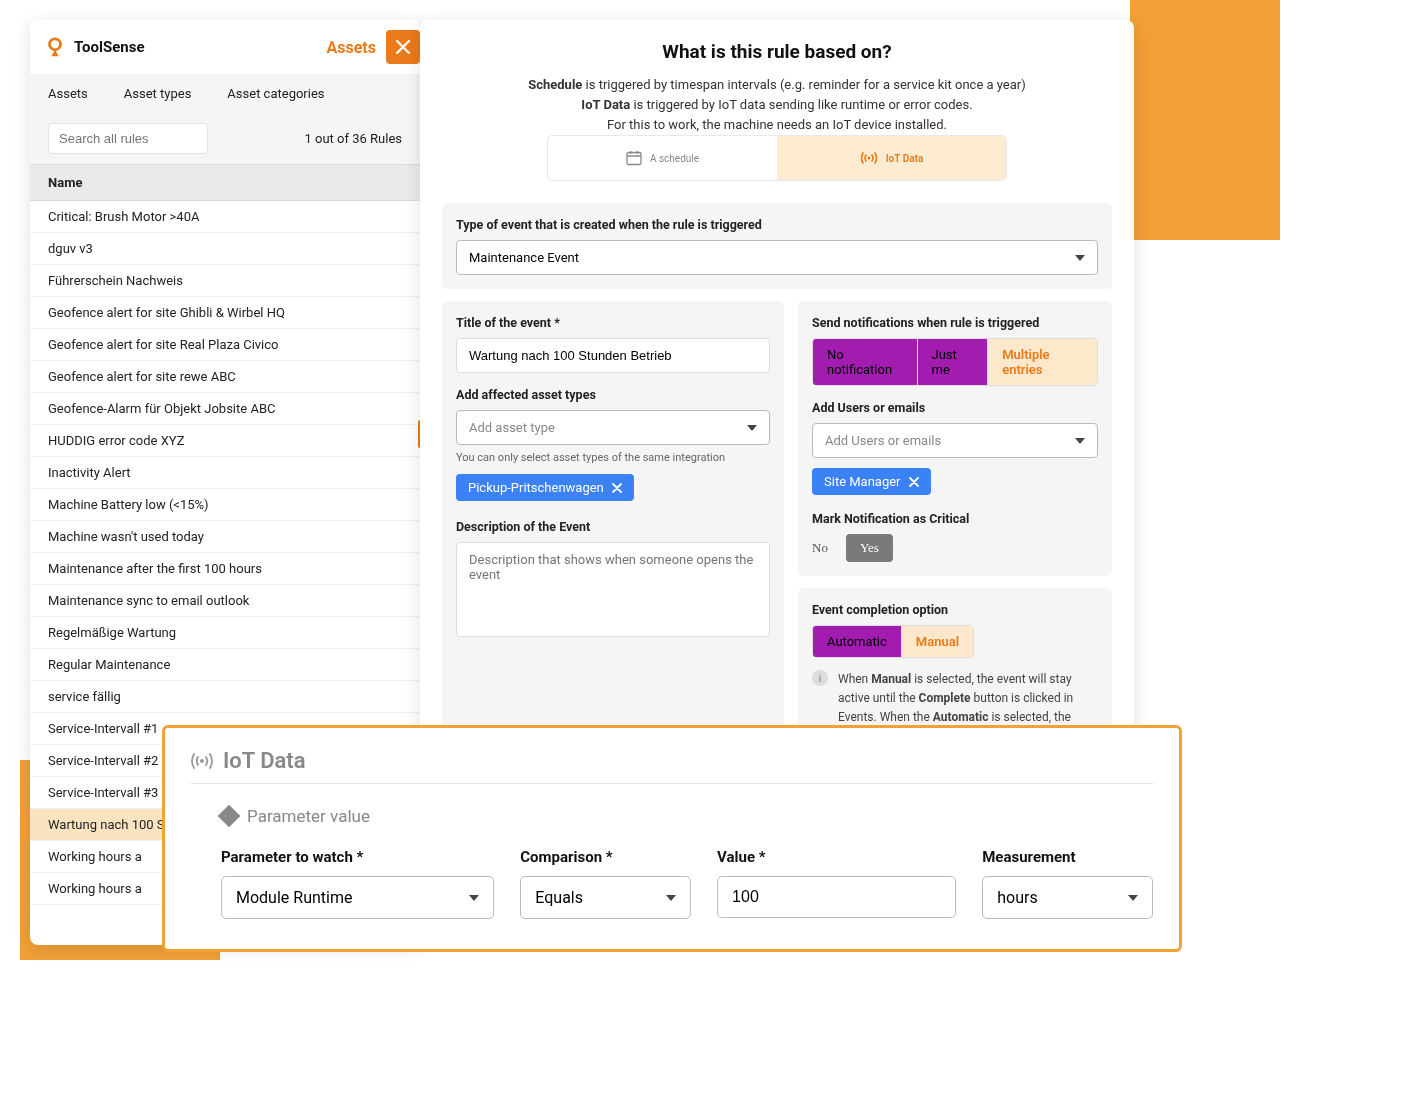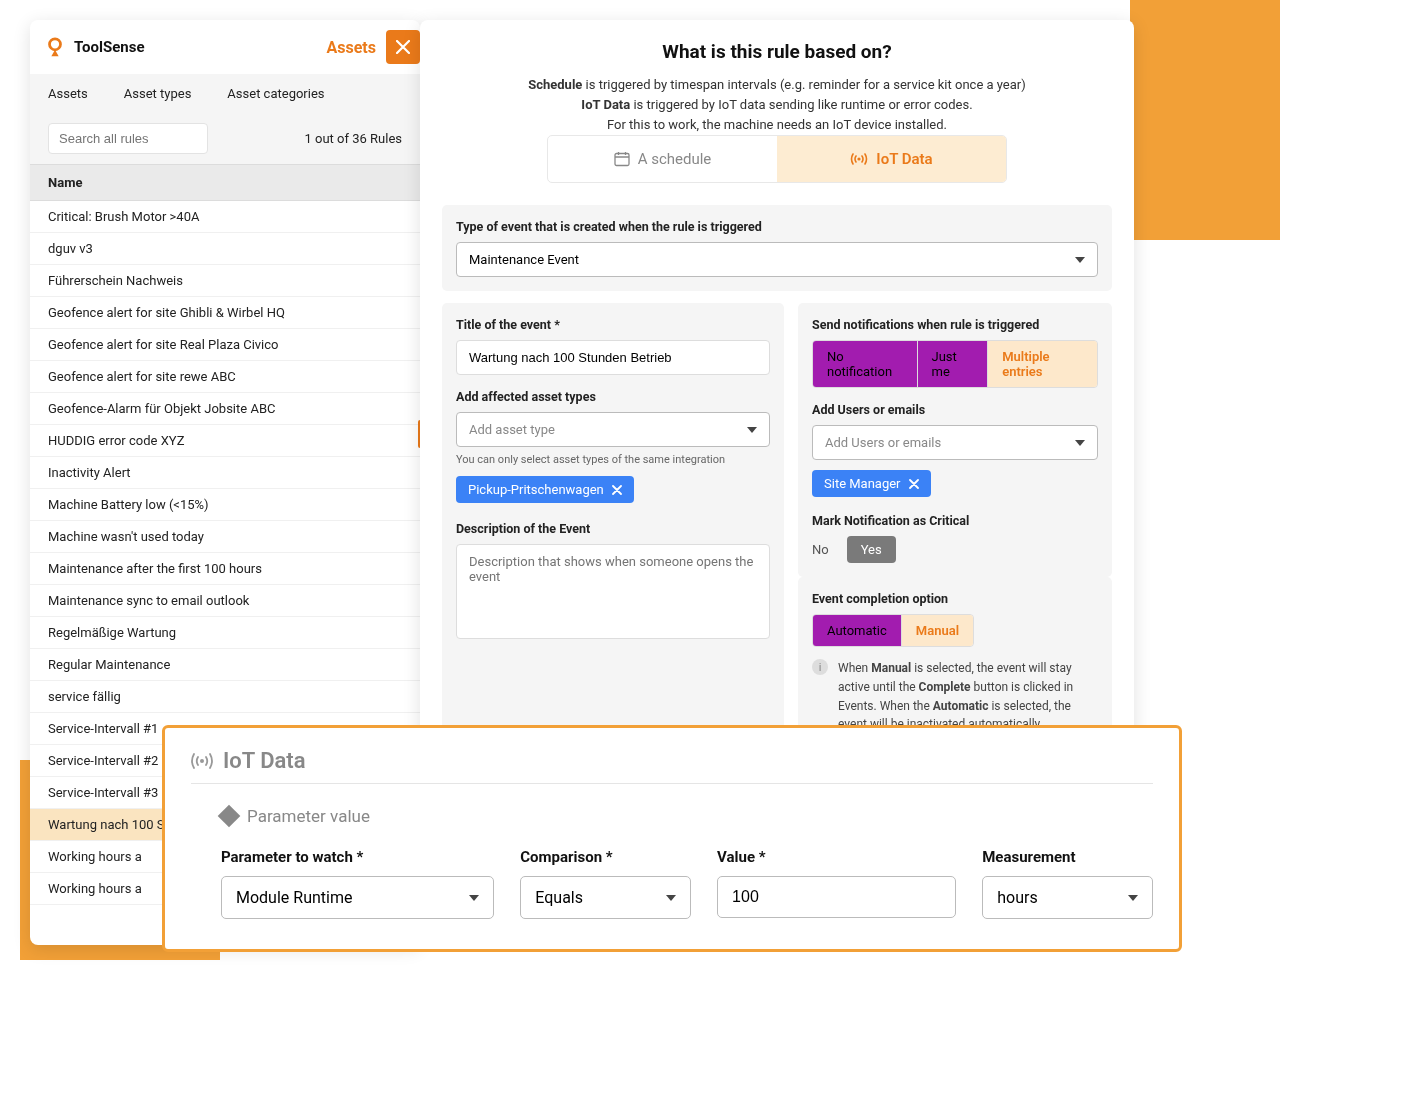--- a/index.html
+++ b/index.html
@@ -27,39 +27,39 @@
 .lp-item { padding: 8px 18px; font-size: 13px; color: #222; border-bottom: 1px solid #f0f0f0; cursor: pointer; }
 .lp-item.selected { background: #fae4c0; }
 .lp-footer-space { height: 40px; }
 .lp-handle { position: absolute; right: -6px; top: 400px; width: 8px; height: 28px; background: #ea7a1a; border-radius: 2px; }
 
 
 .right-panel { position: absolute; left: 420px; top: 20px; width: 714px; background: #fff; border-radius: 8px; box-shadow: 0 4px 18px rgba(0,0,0,0.12); z-index: 2; padding: 20px 22px; }
 .rp-title { text-align: center; font-weight: 700; font-size: 19px; color: #111; margin-bottom: 12px; }
 .rp-subtitle { text-align: center; font-size: 13px; color: #333; line-height: 1.55; }
 .rp-toggle { display: flex; border: 1px solid #e8e8e8; border-radius: 5px; overflow: hidden; margin: 0 auto 22px; width: 460px; }
-.rp-toggle-opt { flex: 1; padding: 14px; text-align: left; font-size: 15px; cursor: pointer; display: flex; align-items: center; justify-content: center; gap: 8px; }
+.rp-toggle-opt { flex: 1; padding: 14px; text-align: left; font-size: 10px; cursor: pointer; display: flex; align-items: center; justify-content: center; gap: 8px; }
 .rp-toggle-opt.sel { background: #fdecd2; color: #ea7a1a; font-weight: 600; }
 .rp-toggle-opt:not(.sel) { color: #888; }
 .rp-section { background: #f5f5f5; border-radius: 5px; padding: 14px; margin-bottom: 12px; }
 .rp-label { font-size: 12.5px; font-weight: 700; color: #222; margin-bottom: 8px; }
 .rp-select { width: 100%; padding: 9px 12px; border: 1px solid #bbb; border-radius: 4px; background: #fff; font-size: 13px; display: flex; justify-content: space-between; align-items: center; cursor: pointer; }
 .rp-input { width: 100%; padding: 9px 12px; border: 1px solid #ddd; border-radius: 4px; background: #fff; font-size: 13px; }
 .rp-two-col { display: flex; gap: 14px; }
 .rp-col { flex: 1; background: #f5f5f5; border-radius: 5px; padding: 14px; }
 .rp-hint { font-size: 11px; color: #666; margin-top: 6px; }
 .rp-chip { display: inline-flex; align-items: center; gap: 8px; background: #3b82f6; color: #fff; padding: 6px 12px; border-radius: 4px; font-size: 13px; margin-top: 10px; }
 .rp-chip-x { cursor: pointer; }
 .rp-textarea { width: 100%; height: 95px; padding: 9px 12px; border: 1px solid #ddd; border-radius: 4px; background: #fff; font-size: 13px; resize: none; font-family: inherit; }
 .rp-btn-group { display: flex; border: 1px solid #ddd; border-radius: 4px; overflow: hidden; }
 .rp-btn-opt { padding: 8px 14px; font-size: 13px; background: #a21caf; cursor: pointer; }
 .rp-btn-opt.active-orange { background: #fde8cb; color: #ea7a1a; font-weight: 600; }
 .rp-btn-opt + .rp-btn-opt { border-left: 1px solid #ddd; }
 .rp-yesno { display: flex; align-items: center; gap: 18px; }
-.rp-yesno-opt { font-size: 13px; color: #555; cursor: pointer; }
+.rp-yesno-opt { font-size: 13px; color: #555; cursor: pointer; font-family: Liberation Serif, serif; }
 .rp-yesno-opt.sel { background: #7a7a7a; color: #fff; padding: 6px 14px; border-radius: 4px; }
 .rp-info-box { display: flex; gap: 10px; margin-top: 12px; font-size: 12px; color: #444; line-height: 1.55; }
 .rp-info-icon { width: 16px; height: 16px; background: #ddd; border-radius: 50%; flex-shrink: 0; display: flex; align-items: center; justify-content: center; font-size: 11px; color: #888; }
 
 
 .bottom-panel { position: absolute; left: 162px; top: 725px; width: 1020px; background: #fff; border: 3px solid #f2a037; border-radius: 6px; z-index: 3; padding: 20px 26px 30px; }
 .bp-title-row { display: flex; align-items: center; gap: 10px; color: #999; margin-bottom: 10px; }
 .bp-title { font-size: 22px; font-weight: 600; color: #888; }
 .bp-divider { height: 1px; background: #e5e5e5; margin-bottom: 22px; }
 .bp-sub-row { display: flex; align-items: center; gap: 10px; margin-left: 30px; margin-bottom: 22px; }
@@ -193,21 +193,21 @@
           <svg width="10" height="10" viewBox="0 0 10 10">
               <path d="M1 1 L9 9 M9 1 L1 9" stroke="#fff" stroke-width="1.8" stroke-linecap="round"></path>
             </svg>
         </span>
       </div>
       <div style="height:18px"></div>
       <div class="rp-label">Description of the Event</div>
       <textarea class="rp-textarea" placeholder="Description that shows when someone opens the event" style=""></textarea>
     </div>
 
-    <div style="flex:1; display:flex; flex-direction:column; ">
+    <div style="flex:1; display:flex; flex-direction:column; gap:12px;">
       <div class="rp-col" style="flex:0">
         <div class="rp-label">Send notifications when rule is triggered</div>
         <div class="rp-btn-group">
           <div class="rp-btn-opt">No notification</div>
           <div class="rp-btn-opt">Just me</div>
           <div class="rp-btn-opt active-orange">Multiple entries</div>
         </div>
         <div style="height:14px"></div>
         <div class="rp-label">Add Users or emails</div>
         <div class="rp-select">

